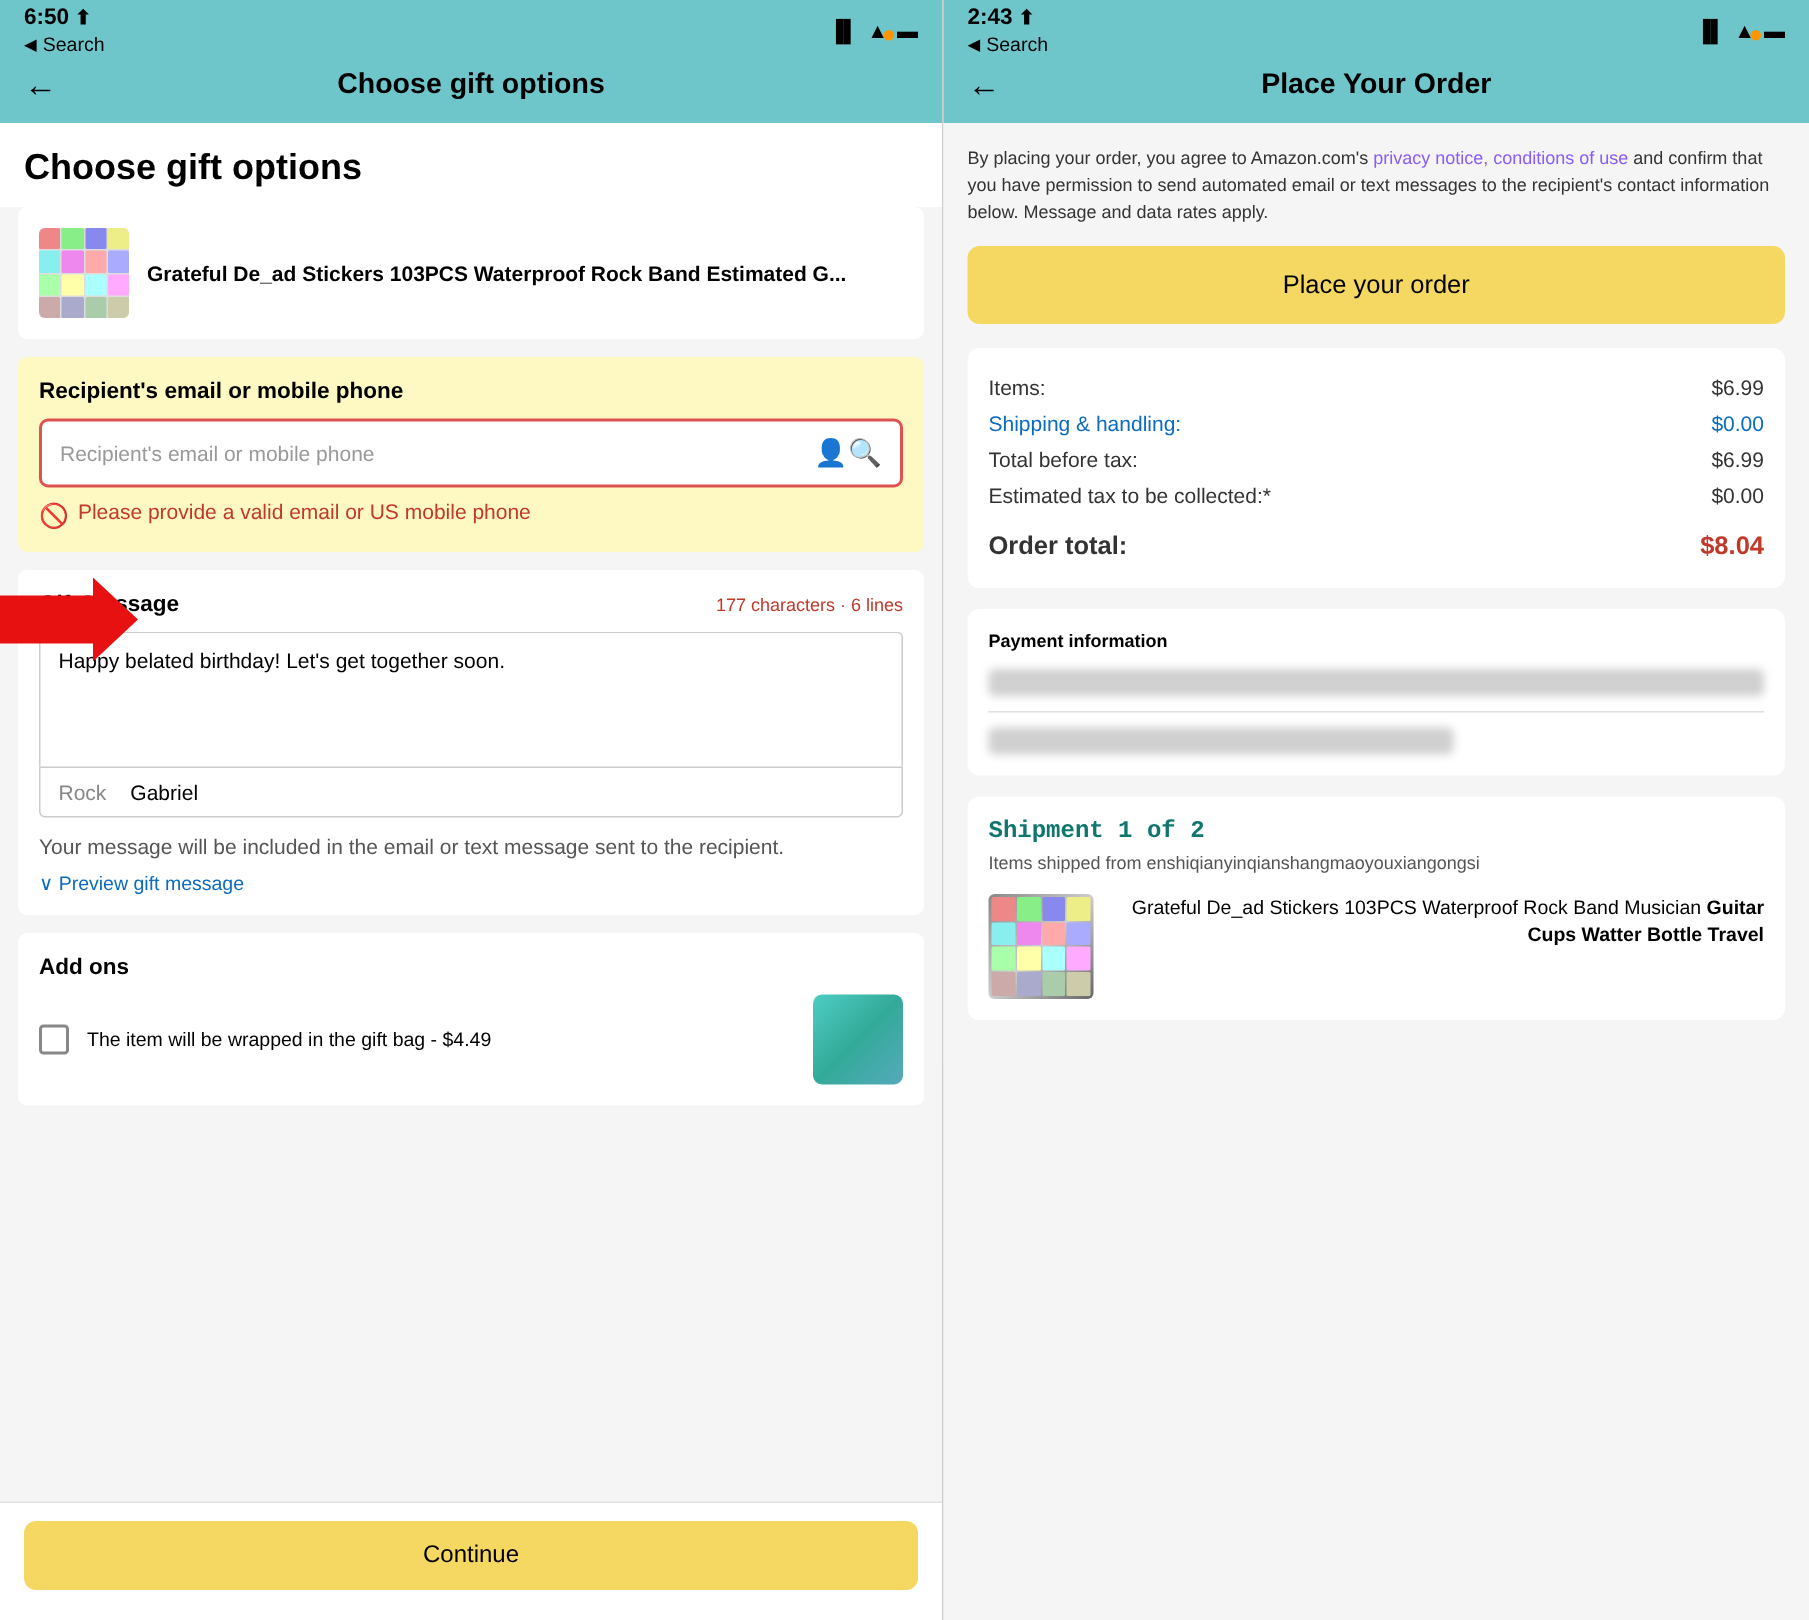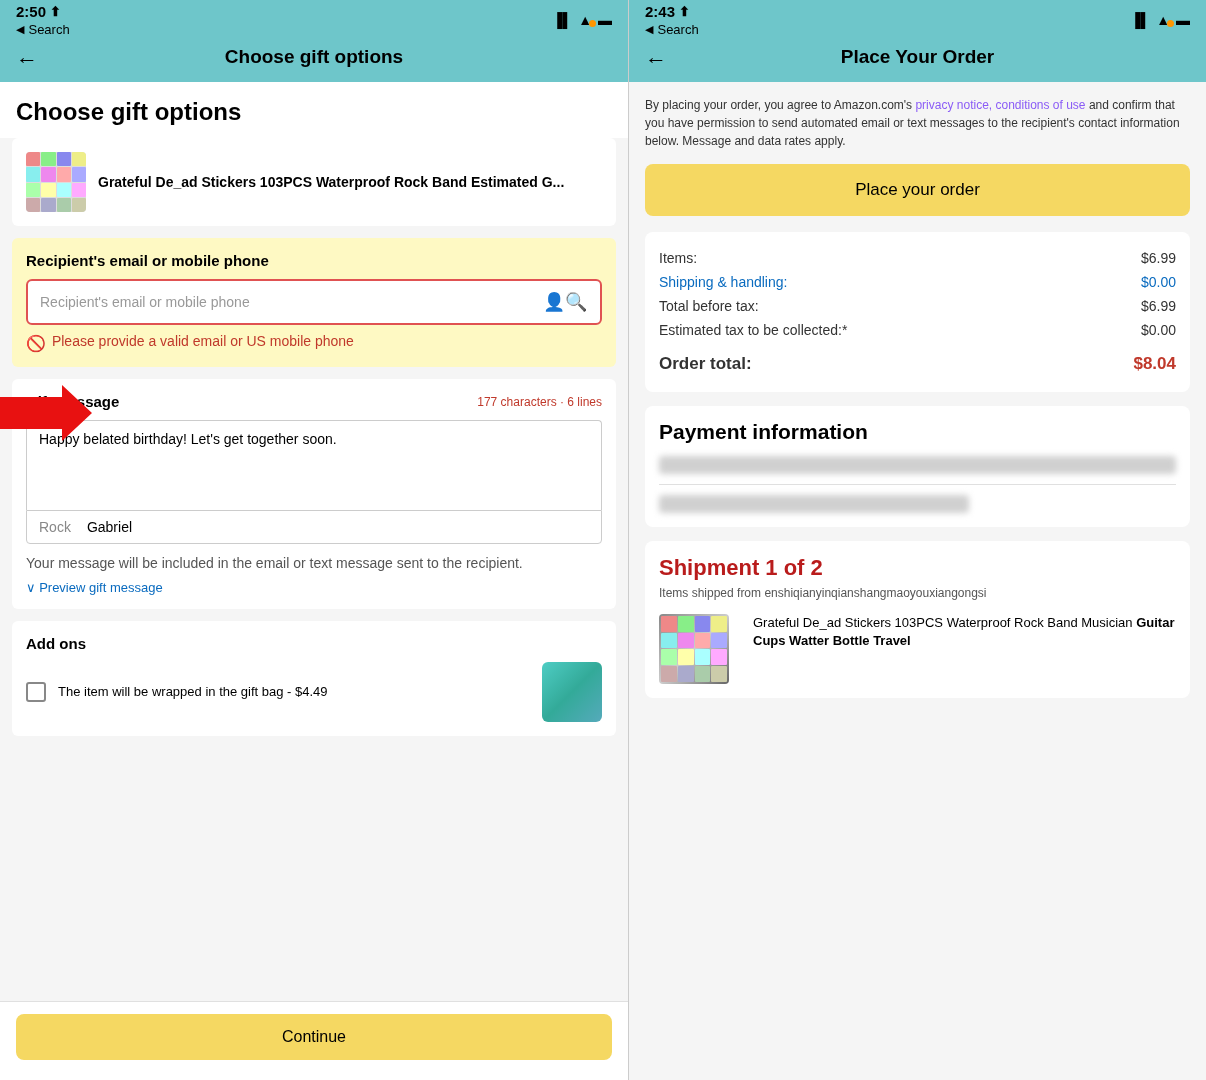--- a/index.html
+++ b/index.html
@@ -353,21 +353,21 @@
       color: #c0392b;
     }
 
     .payment-section {
       background: #fff;
       border-radius: 8px;
       padding: 14px;
       margin-bottom: 14px;
     }
     .section-heading {
-      font-size: 21px;
+      font-size: 12px;
       font-weight: 700;
       color: #000;
       margin-bottom: 12px;
     }
     .blurred-line {
       height: 18px;
       background: #d0d0d0;
       border-radius: 4px;
       margin-bottom: 10px;
       filter: blur(3px);
@@ -382,35 +382,37 @@
       margin: 10px 0;
     }
 
     .shipment-section {
       background: #fff;
       border-radius: 8px;
       padding: 14px;
       margin-bottom: 14px;
     }
     .shipment-title {
-      font-size: 22px;
+      font-size: 16px;
       font-weight: 700;
       margin-bottom: 4px;
-      color: #b91c1c;
+      color: #0f766e;
+      font-family: Liberation Mono, monospace;
     }
     .shipment-subtitle {
       font-size: 12px;
       color: #555;
       margin-bottom: 12px;
       line-height: 1.4;
     }
     .shipment-product {
       display: flex;
-      gap: 24px;
+      gap: 8px;
       align-items: flex-start;
+      text-align: right;
     }
     .ship-image {
       width: 70px;
       height: 70px;
       background: linear-gradient(135deg, #888 0%, #ccc 50%, #666 100%);
       border-radius: 4px;
       flex-shrink: 0;
     }
     .ship-name {
       font-size: 13px;
@@ -422,21 +424,21 @@
     }
   </style>
 </head>
 <body>
 
 <div class="phone-left">
 
   <div class="status-bar">
     <div style="display:flex;flex-direction:column;gap:2px;">
       <div class="status-time">
-        <span>2:50</span>
+        <span>6:50</span>
         <span style="font-size:13px;">⬆</span>
       </div>
       <div class="status-search">
         <span style="font-size:11px;">◀</span>
         <span style="font-size:13px;">Search</span>
       </div>
     </div>
     <div style="position:relative;">
       <div class="dot-orange"></div>
       <div class="status-icons">

